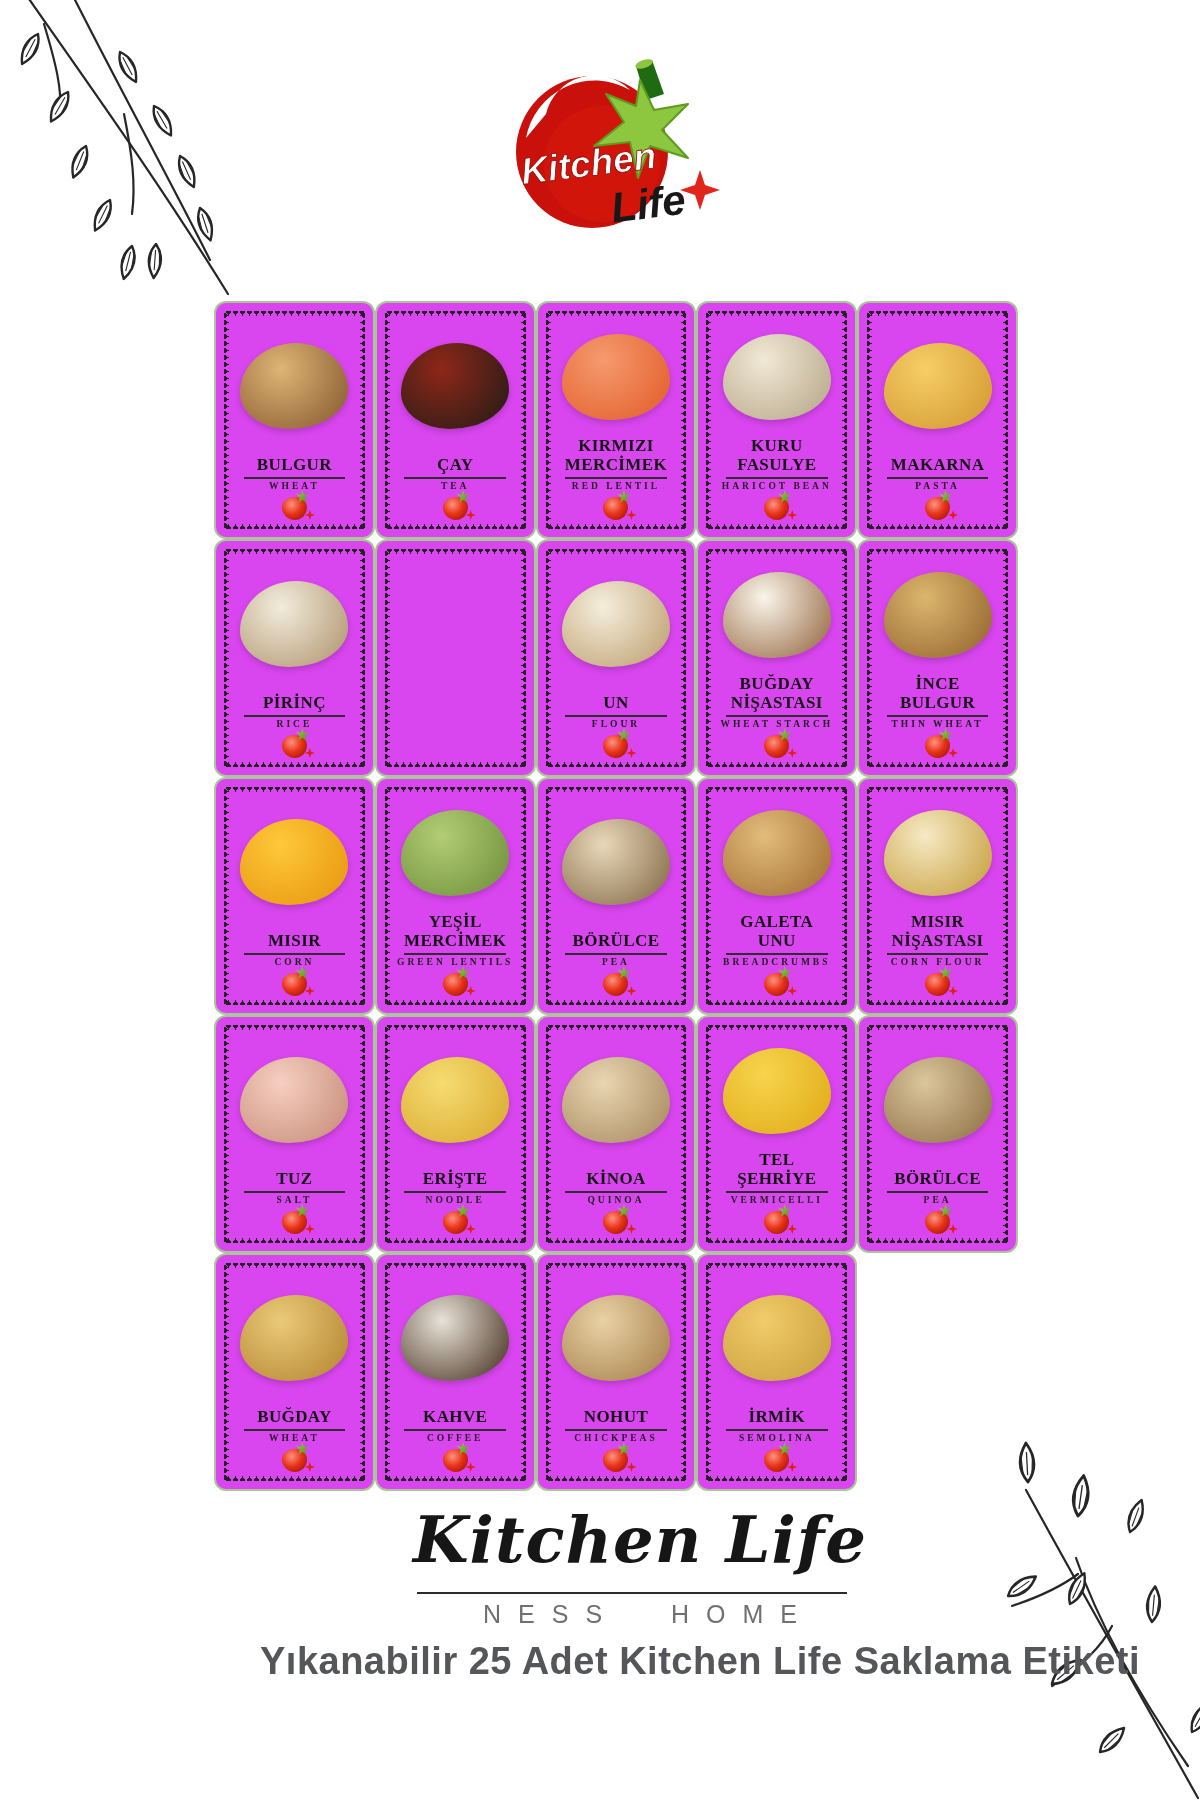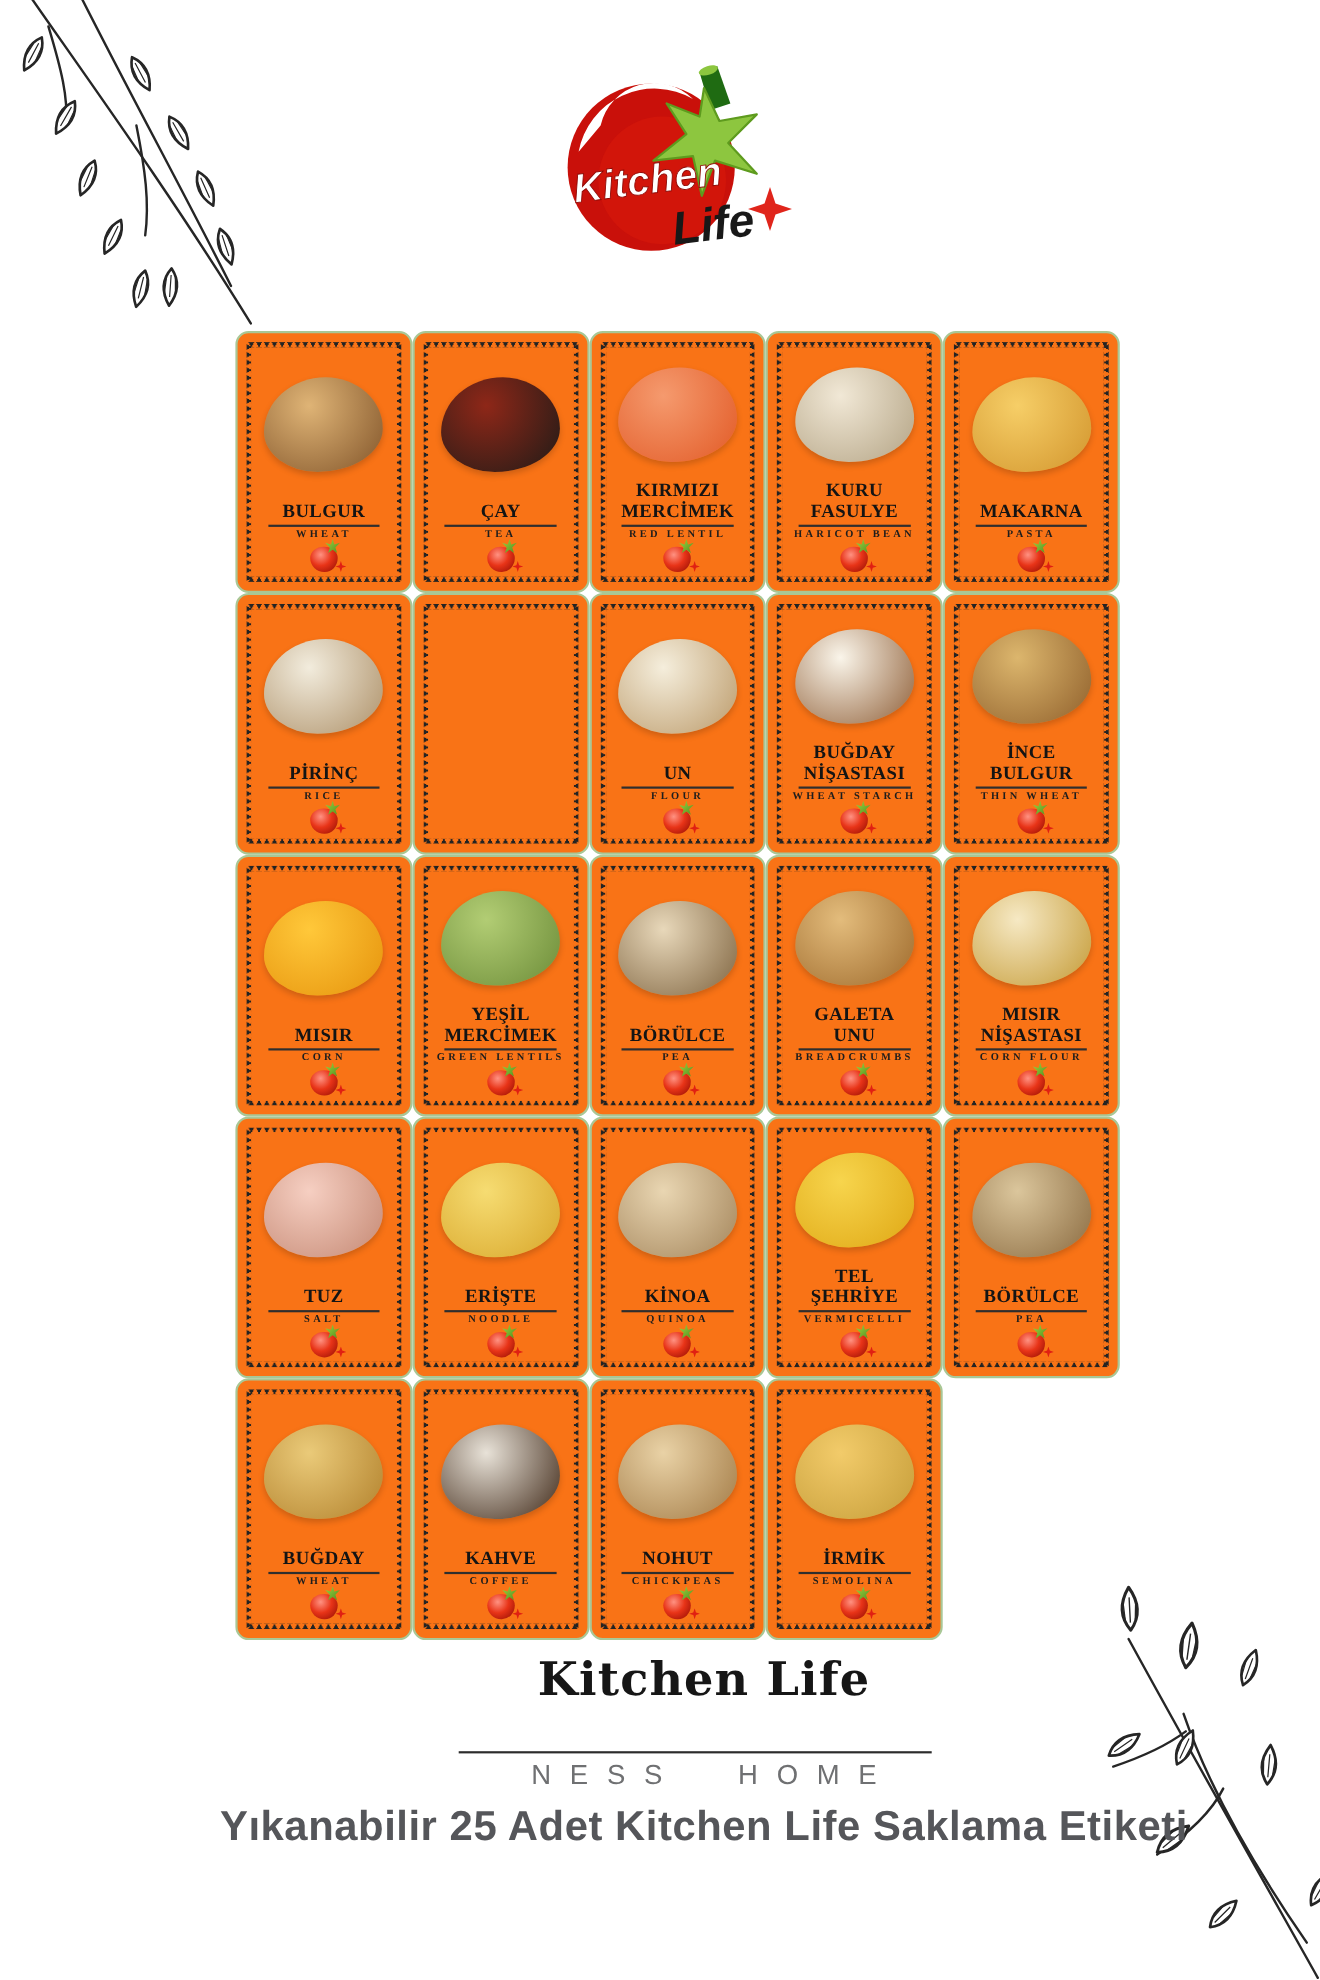--- a/index.html
+++ b/index.html
@@ -10,21 +10,21 @@
   .branch{position:absolute;pointer-events:none;}
   .branch-tl{left:4px;top:-6px;}
   .branch-br{left:952px;top:1436px;}
 
   
   .logo{position:absolute;left:490px;top:52px;width:236px;height:184px;}
 
   
   .grid{position:absolute;left:214px;top:301px;width:804px;height:1190px;
         display:grid;grid-template-columns:repeat(5,1fr);grid-template-rows:repeat(5,1fr);}
-  .card{position:relative;background:#f97316;border:2px solid #a9c796;border-radius:12px;}
+  .card{position:relative;background:#d946ef;border:2px solid #a9c796;border-radius:12px;}
   .zz{position:absolute;}
   .zt{top:8px;left:9px;right:9px;height:5px;
       background:conic-gradient(from -30deg at 50% 100%, #232323 0 60deg, transparent 0);
       background-size:7px 5px;}
   .zb{bottom:8px;left:9px;right:9px;height:5px;
       background:conic-gradient(from 150deg at 50% 0%, #232323 0 60deg, transparent 0);
       background-size:7px 5px;}
   .zl{left:8px;top:9px;bottom:9px;width:5px;
       background:conic-gradient(from 240deg at 100% 50%, #232323 0 60deg, transparent 0);
       background-size:5px 7px;}
@@ -45,26 +45,26 @@
           border-radius:50% 50% 48% 52% / 46% 46% 56% 56%;
           background:radial-gradient(circle at 38% 32%, #ff9282 0%, #e83418 45%, #8f0a00 100%);}
   .tomato::before{content:"";position:absolute;left:54%;top:-7px;width:14px;height:14px;
           background:linear-gradient(135deg,#9ed63f,#4c8a1e);
           clip-path:polygon(50% 0%,61% 35%,98% 25%,68% 55%,79% 91%,50% 70%,21% 91%,32% 55%,2% 25%,39% 35%);}
   .tomato::after{content:"";position:absolute;right:-8px;bottom:0;width:10px;height:10px;background:#e02012;
           clip-path:polygon(50% 0,62% 38%,100% 50%,62% 62%,50% 100%,38% 62%,0 50%,38% 38%);}
 
   
   .script-brand{position:absolute;left:370px;top:1502px;width:540px;text-align:center;
-        font-family:"DejaVu Serif",serif;font-weight:bold;font-size:42px;
+        font-family:"DejaVu Serif",serif;font-style:italic;font-weight:bold;font-size:64px;
         color:#161616;letter-spacing:1px;}
   .brand-line{position:absolute;left:417px;top:1592px;width:430px;border-top:2px solid #2c2c2c;}
   .ness{position:absolute;left:320px;top:1600px;width:640px;text-align:center;
         font-size:25px;color:#6f7072;letter-spacing:17px;word-spacing:28px;padding-left:17px;box-sizing:border-box;}
-  .caption{position:absolute;left:140px;top:1640px;width:1000px;text-align:center;
+  .caption{position:absolute;left:140px;top:1640px;width:1000px;text-align:right;
         font-size:38px;font-weight:bold;color:#55565a;letter-spacing:0.5px;}
 </style>
 </head>
 <body>
 
 <div class="stage">
 
   <svg class="branch branch-tl" width="232" height="302" viewBox="0 0 232 302">
     <defs>
       <g id="bud">

